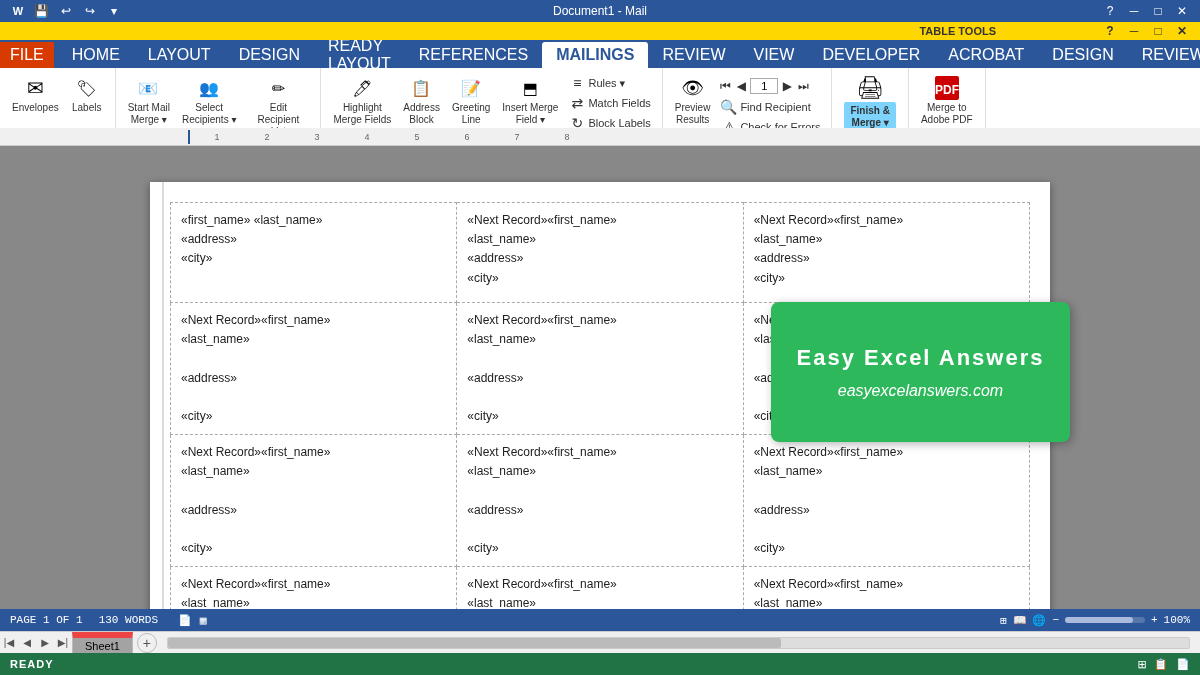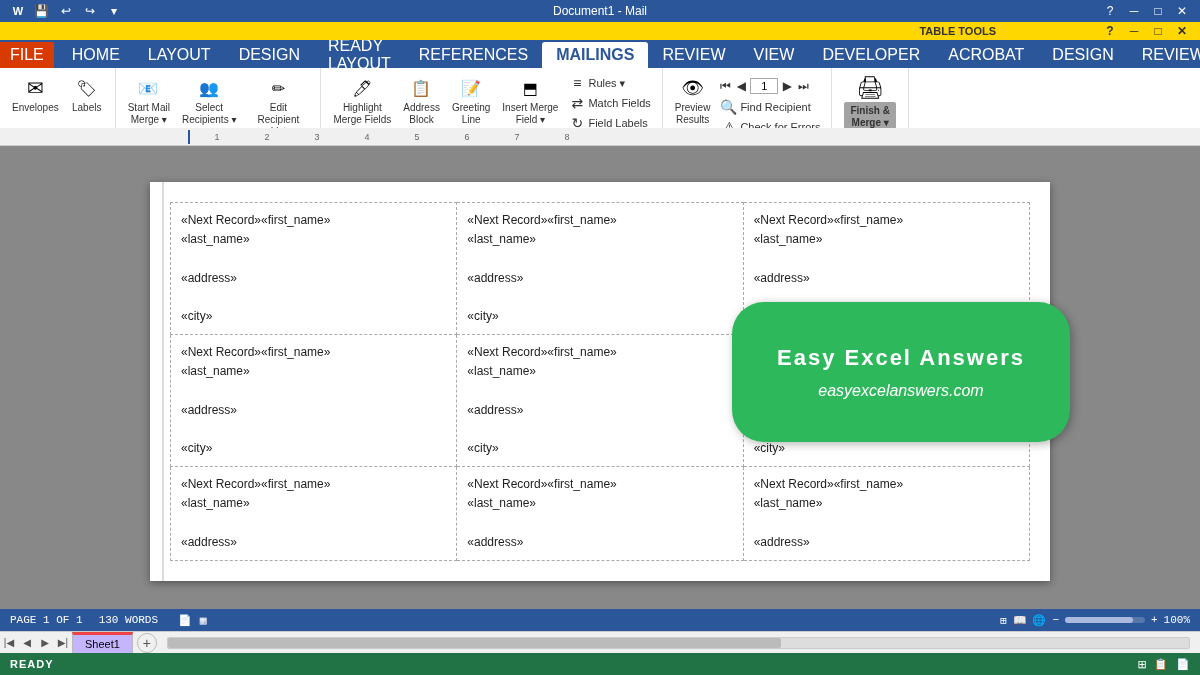--- a/index.html
+++ b/index.html
@@ -234,22 +234,22 @@
       background: white;
       border: 1px solid #bbb;
       border-bottom: none;
       padding: 2px 12px;
       font-size: 11px;
       cursor: pointer;
       height: 22px;
       display: flex; align-items: center;
     }
     .sheet-tab.active {
-      background: #c4b5fd;
-      border-top: 3px solid #ef4444;
+      background: #a3a3a3;
+      border-top: 6px solid #ef4444;
     }
     .sheet-add-btn {
       width: 20px; height: 20px;
       border: 1px solid #bbb;
       border-radius: 50%;
       display: flex; align-items: center; justify-content: center;
       cursor: pointer; font-size: 14px; color: #555;
       margin-left: 4px;
     }
 
@@ -331,24 +331,24 @@
       color: #222;
       line-height: 1.6;
       width: 33.33%;
     }
 
     
     .green-overlay {
       position: absolute;
       right: -20px;
       top: 120px;
-      width: 338px;
+      width: 299px;
       height: 140px;
       background: #2eb85c;
-      border-radius: 32px;
+      border-radius: 8px;
       display: flex;
       flex-direction: column;
       align-items: center;
       justify-content: center;
       z-index: 50;
       box-shadow: 2px 2px 10px rgba(0,0,0,0.3);
     }
     .green-overlay .overlay-title {
       font-size: 22px;
       font-weight: bold;
@@ -370,21 +370,21 @@
       width: 14px; height: 14px;
       background: none;
       border: none;
       cursor: pointer;
       font-size: 12px;
       color: #333;
       display: flex; align-items: center; justify-content: center;
     }
 
     .finish-btn-large {
-      background: #a3a3a3;
+      background: #7dd3fc;
       color: white;
       padding: 3px 6px;
       border-radius: 2px;
       font-size: 11px;
       font-weight: bold;
       cursor: pointer;
       text-align: center;
     }
   </style>
 </head>
@@ -495,21 +495,21 @@
         <div class="ribbon-btn-small">
           <div class="icon-small">≡</div>
           <span>Rules ▾</span>
         </div>
         <div class="ribbon-btn-small">
           <div class="icon-small">⇄</div>
           <span>Match Fields</span>
         </div>
         <div class="ribbon-btn-small">
           <div class="icon-small">↻</div>
-          <span>Field Labels</span>
+          <span>Block Labels</span>
         </div>
       </div>
     </div>
     <div class="ribbon-group-label">Write &amp; Insert Fields</div>
   </div>
 
   <div class="ribbon-group">
     <div class="ribbon-group-items">
       <div class="ribbon-btn">
         <div class="btn-icon" style="font-size:18px;">👁</div>
@@ -539,20 +539,34 @@
   <div class="ribbon-group">
     <div class="ribbon-group-items">
       <div class="ribbon-btn" style="min-width:50px;">
         <div class="btn-icon" style="font-size:22px;">🖨</div>
         <div class="btn-label finish-btn-large">Finish &amp;<br>Merge ▾</div>
       </div>
     </div>
     <div class="ribbon-group-label">Finish</div>
   </div>
 
+  <div class="ribbon-group">
+    <div class="ribbon-group-items">
+      <div class="ribbon-btn" style="min-width:50px;">
+        <div class="btn-icon">
+          <svg width="28" height="28" viewBox="0 0 28 28">
+            <rect x="2" y="2" width="24" height="24" rx="2" fill="#cc0000"></rect>
+            <text x="14" y="20" text-anchor="middle" fill="white" font-size="12" font-weight="bold">PDF</text>
+          </svg>
+        </div>
+        <div class="btn-label">Merge to<br>Adobe PDF</div>
+      </div>
+    </div>
+    <div class="ribbon-group-label">Acrobat</div>
+  </div>
 
 </div>
 
 <div id="ruler" style="top:128px; background:#f0f0f0; border-bottom:1px solid #ccc; height:18px;">
   <div style="display:flex; align-items:center; width:100%; position:relative;">
     <div style="width:180px; background:#f0f0f0; height:14px;"></div>
     <div style="width:2px; height:14px; background:#2b579a;"></div>
 
     <div style="display:flex; gap:0; margin-left:2px;">
       <span style="display:inline-block; width:50px; text-align:center; font-size:9px; color:#666;">1</span>
@@ -570,20 +584,31 @@
 <div id="main-content" style="top:146px; bottom:66px; background:#888;">
   <div style="position:relative; width:900px; margin:16px auto; overflow:visible;">
 
     <div id="document-area" style="position:relative; background:white; padding:20px; box-shadow:0 2px 8px rgba(0,0,0,0.4);">
 
       <div style="position:absolute; top:0; left:12px; width:2px; background:#888; height:100%; opacity:0.3;"></div>
 
       <table class="label-table">
 
         <tbody>
+            <tr>
+          <td>
+            <div>«first_name» «last_name»<br>«address»<br>«city»</div>
+          </td>
+          <td>
+            <div>«Next Record»«first_name»<br>«last_name»<br>«address»<br>«city»</div>
+          </td>
+          <td style="position:relative;">
+            <div>«Next Record»«first_name»<br>«last_name»<br>«address»<br>«city»</div>
+          </td>
+        </tr>
 
         <tr>
           <td>
             <div>«Next Record»«first_name»<br>«last_name»<br><br>«address»<br><br>«city»</div>
           </td>
           <td>
             <div>«Next Record»«first_name»<br>«last_name»<br><br>«address»<br><br>«city»</div>
           </td>
           <td>
             <div>«Next Record»«first_name»<br>«last_name»<br><br>«address»<br><br>«city»</div>

